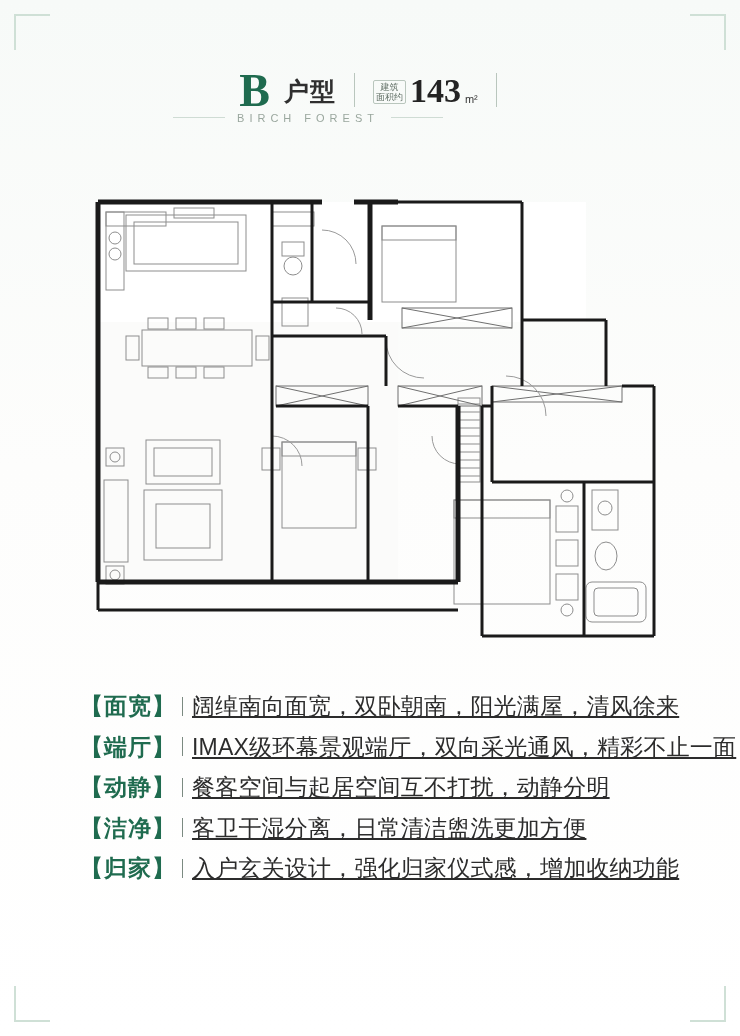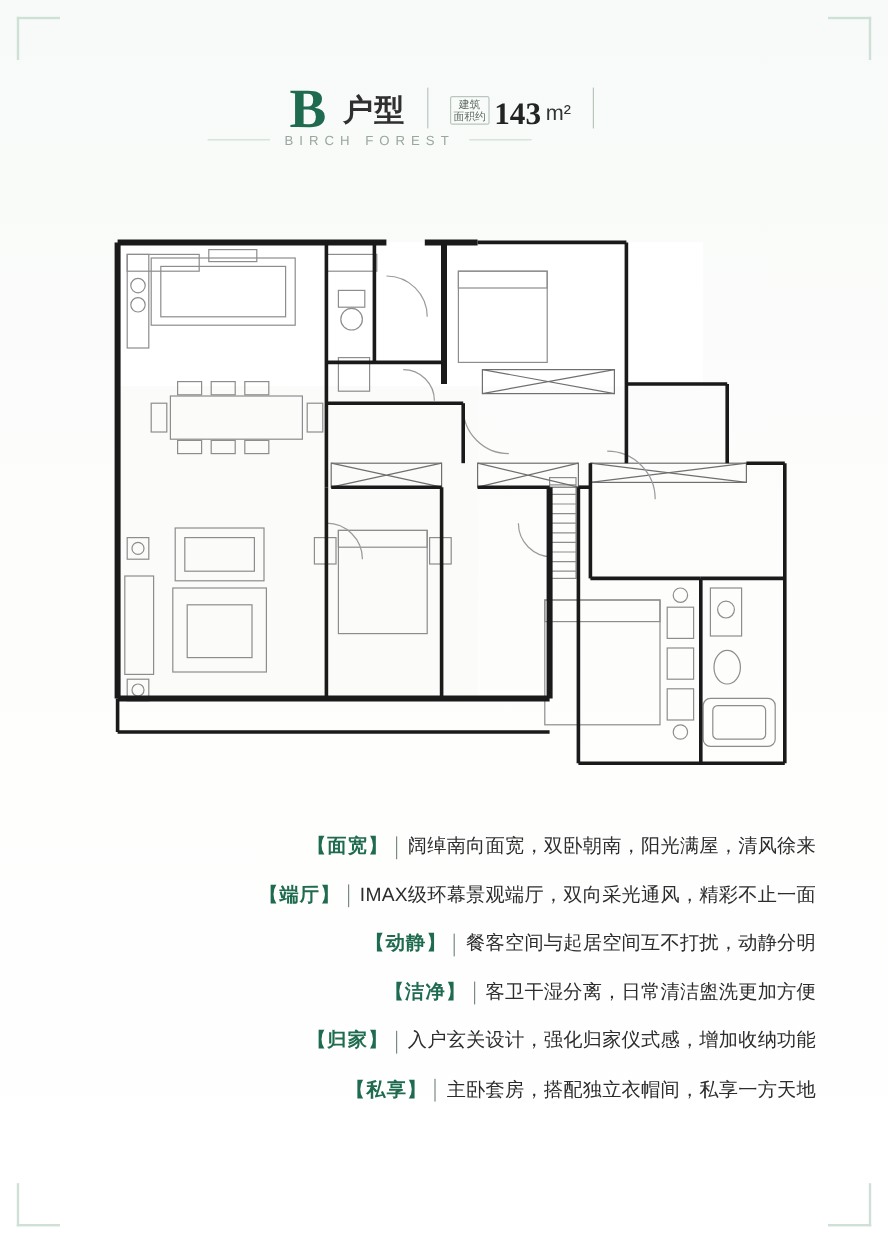--- a/index.html
+++ b/index.html
@@ -71,27 +71,27 @@
     text-align: center;
     border: 1px solid #b9c6bd;
     border-radius: 2px;
     padding: 1px 2px;
     margin-bottom: 4px;
     letter-spacing: 0;
     margin-top: 32px;
   }
   .areaNum {
     font-family: "Liberation Serif", serif;
-    font-size: 26px;
+    font-size: 34px;
     font-weight: 700;
     color: #232323;
     line-height: 1;
   }
   .areaUnit {
-    font-size: 18px;
+    font-size: 11px;
     color: #333;
     padding-bottom: 3px;
   }
   .roomSpec {
     font-size: 25px;
     font-weight: 700;
     color: #2f2f2f;
     letter-spacing: 2px;
     padding-bottom: 3px;
   }
@@ -124,23 +124,22 @@
   
   .features {
     position: absolute;
     left: 80px; top: 694px;
     width: 600px;
   }
   .frow {
     display: flex;
     align-items: center;
     margin-bottom: 16.5px;
-    font-size: 16px;
+    font-size: 23px;
     line-height: 24px;
-    justify-content: flex-end;
   }
   .ftag {
     flex: 0 0 auto;
     font-weight: 700;
     color: #1c1c1c;
     letter-spacing: 1px;
     margin-right: 6px;
     white-space: nowrap;
   }
   .ftag .bk { color:#1f6b4f; font-weight:700; }
@@ -149,20 +148,21 @@
     flex: 0 0 auto;
     width: 1px;
     height: 19px;
     background: #7b8a81;
     margin-right: 9px;
   }
   .ftext {
     color: #2c2c2c;
     letter-spacing: 0.2px;
     white-space: nowrap;
+    text-decoration: underline;
   }
 </style>
 </head>
 <body>
 
 <div class="page">
 
   <div class="corner tl"></div>
   <div class="corner tr"></div>
   <div class="corner bl"></div>
@@ -340,20 +340,15 @@
       <span class="fsep"></span>
       <span class="ftext">客卫干湿分离，日常清洁盥洗更加方便</span>
     </div>
 
     <div class="frow">
       <span class="ftag"><span class="bk">【</span><span class="wd">归家</span><span class="bk">】</span></span>
       <span class="fsep"></span>
       <span class="ftext">入户玄关设计，强化归家仪式感，增加收纳功能</span>
     </div>
 
-    <div class="frow">
-      <span class="ftag"><span class="bk">【</span><span class="wd">私享</span><span class="bk">】</span></span>
-      <span class="fsep"></span>
-      <span class="ftext">主卧套房，搭配独立衣帽间，私享一方天地</span>
-    </div>
 
   </div>
 </div>
 
 </body></html>

